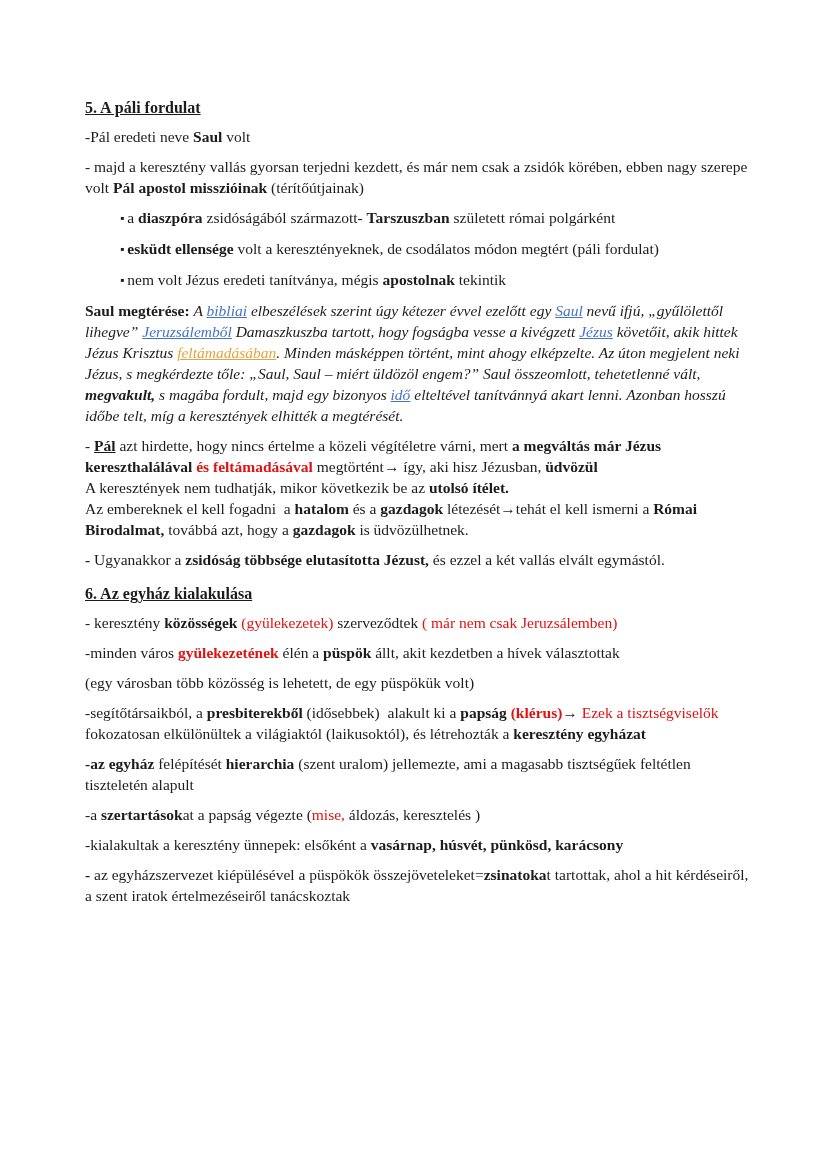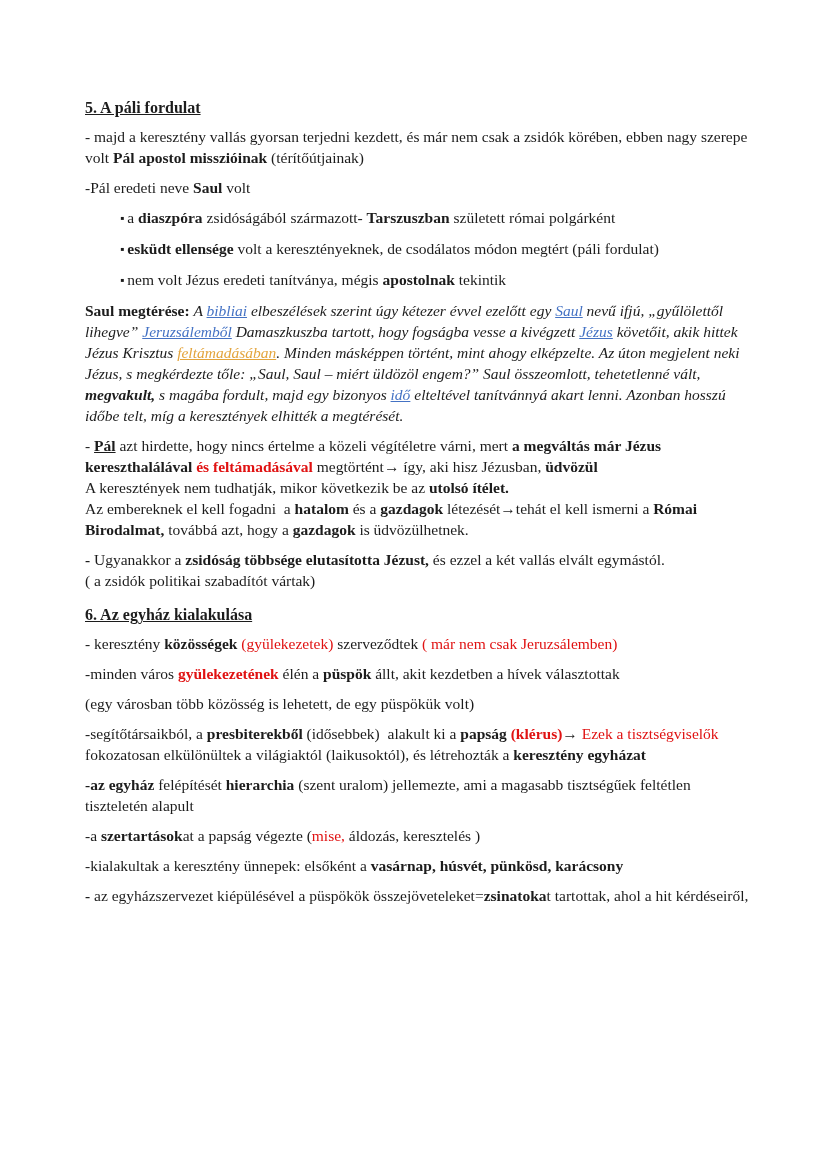--- a/index.html
+++ b/index.html
@@ -56,31 +56,30 @@
     text-decoration: underline;
     cursor: pointer;
   }
 </style>
 </head>
 <body>
 
 <div class="page">
   <div class="doc">
       <p class="heading"><span class="b u">5. A páli fordulat</span></p>
+      <p class="para"><span>-Pál eredeti neve </span><span class="b">Saul</span><span> volt</span></p>
       <p class="para"><span>- majd a keresztény vallás gyorsan terjedni kezdett, és már nem csak a zsidók körében, ebben nagy szerepe volt </span><span class="b">Pál apostol misszióinak</span><span> (térítőútjainak)</span></p>
-      <p class="para"><span>-Pál eredeti neve </span><span class="b">Saul</span><span> volt</span></p>
       <p class="bullet"><span class="bullet-marker">▪ </span><span>a </span><span class="b">diaszpóra</span><span> zsidóságából származott- </span><span class="b">Tarszuszban</span><span> született római polgárként</span></p>
       <p class="bullet"><span class="bullet-marker">▪ </span><span class="b">esküdt ellensége</span><span> volt a keresztényeknek, de csodálatos módon megtért (páli fordulat)</span></p>
       <p class="bullet"><span class="bullet-marker">▪ </span><span>nem volt Jézus eredeti tanítványa, mégis </span><span class="b">apostolnak</span><span> tekintik</span></p>
       <p class="para"><span class="b">Saul megtérése: </span><span class="i">A </span><a href="#" class="i c-blue link">bibliai</a><span class="i"> elbeszélések szerint úgy kétezer évvel ezelőtt egy </span><a href="#" class="i c-blue link">Saul</a><span class="i"> nevű ifjú, „gyűlölettől lihegve” </span><a href="#" class="i c-blue link">Jeruzsálemből</a><span class="i"> Damaszkuszba tartott, hogy fogságba vesse a kivégzett </span><a href="#" class="i c-blue link">Jézus</a><span class="i"> követőit, akik hittek Jézus Krisztus </span><a href="#" class="i c-gold link">feltámadásában</a><span class="i">. Minden másképpen történt, mint ahogy elképzelte. Az úton megjelent neki Jézus, s megkérdezte tőle: „Saul, Saul – miért üldözöl engem?” Saul összeomlott, tehetetlenné vált, </span><span class="b i">megvakult,</span><span class="i"> s magába fordult, majd egy bizonyos </span><a href="#" class="i c-blue link">idő</a><span class="i"> elteltével tanítvánnyá akart lenni. Azonban hosszú időbe telt, míg a keresztények elhitték a megtérését.</span></p>
       <p class="para tight"><span>- </span><span class="b u">Pál</span><span> azt hirdette, hogy nincs értelme a közeli végítéletre várni, mert </span><span class="b">a megváltás már Jézus kereszthalálával</span><span> </span><span class="b c-red">és feltámadásával</span><span> megtörtént→ így, aki hisz Jézusban, </span><span class="b">üdvözül</span></p>
       <p class="para tight"><span>A keresztények nem tudhatják, mikor következik be az </span><span class="b">utolsó ítélet.</span></p>
       <p class="para"><span>Az embereknek el kell fogadni  a </span><span class="b">hatalom</span><span> és a </span><span class="b">gazdagok</span><span> létezését→tehát el kell ismerni a </span><span class="b">Római Birodalmat,</span><span> továbbá azt, hogy a </span><span class="b">gazdagok</span><span> is üdvözülhetnek.</span></p>
       <p class="para tight"><span class="b">- </span><span>Ugyanakkor a </span><span class="b">zsidóság többsége elutasította Jézust,</span><span> és ezzel a két vallás elvált egymástól.</span></p>
-      <p class="para"><span>( a zsidók politikai szabadítót vártak)</span></p>
       <p class="heading"><span class="b u">6. Az egyház kialakulása</span></p>
       <p class="para"><span>- keresztény </span><span class="b">közösségek</span><span> </span><span class="c-red">(gyülekezetek)</span><span> szerveződtek </span><span class="c-red">( már nem csak Jeruzsálemben)</span></p>
       <p class="para"><span>-minden város </span><span class="b c-red">gyülekezetének</span><span> élén a </span><span class="b">püspök</span><span> állt, akit kezdetben a hívek választottak</span></p>
       <p class="para"><span>(egy városban több közösség is lehetett, de egy püspökük volt)</span></p>
       <p class="para"><span>-segítőtársaikból, a </span><span class="b">presbiterekből</span><span> (idősebbek)  alakult ki a </span><span class="b">papság</span><span> </span><span class="b c-red">(klérus)</span><span>→ </span><span class="c-red">Ezek a tisztségviselők</span><span> fokozatosan elkülönültek a világiaktól (laikusoktól), és létrehozták a </span><span class="b">keresztény egyházat</span></p>
       <p class="para"><span class="b">-az egyház</span><span> felépítését </span><span class="b">hierarchia</span><span> (szent uralom) jellemezte, ami a magasabb tisztségűek feltétlen tiszteletén alapult</span></p>
       <p class="para"><span>-a </span><span class="b">szertartások</span><span>at a papság végezte (</span><span class="c-red">mise,</span><span> áldozás, keresztelés )</span></p>
       <p class="para"><span>-kialakultak a keresztény ünnepek: elsőként a </span><span class="b">vasárnap, húsvét, pünkösd, karácsony</span></p>
       <p class="para"><span class="b">- </span><span>az egyházszervezet kiépülésével a püspökök összejöveteleket=</span><span class="b">zsinatoka</span><span>t tartottak, ahol a hit kérdéseiről, a szent iratok értelmezéseiről tanácskoztak</span></p>
     </div>

